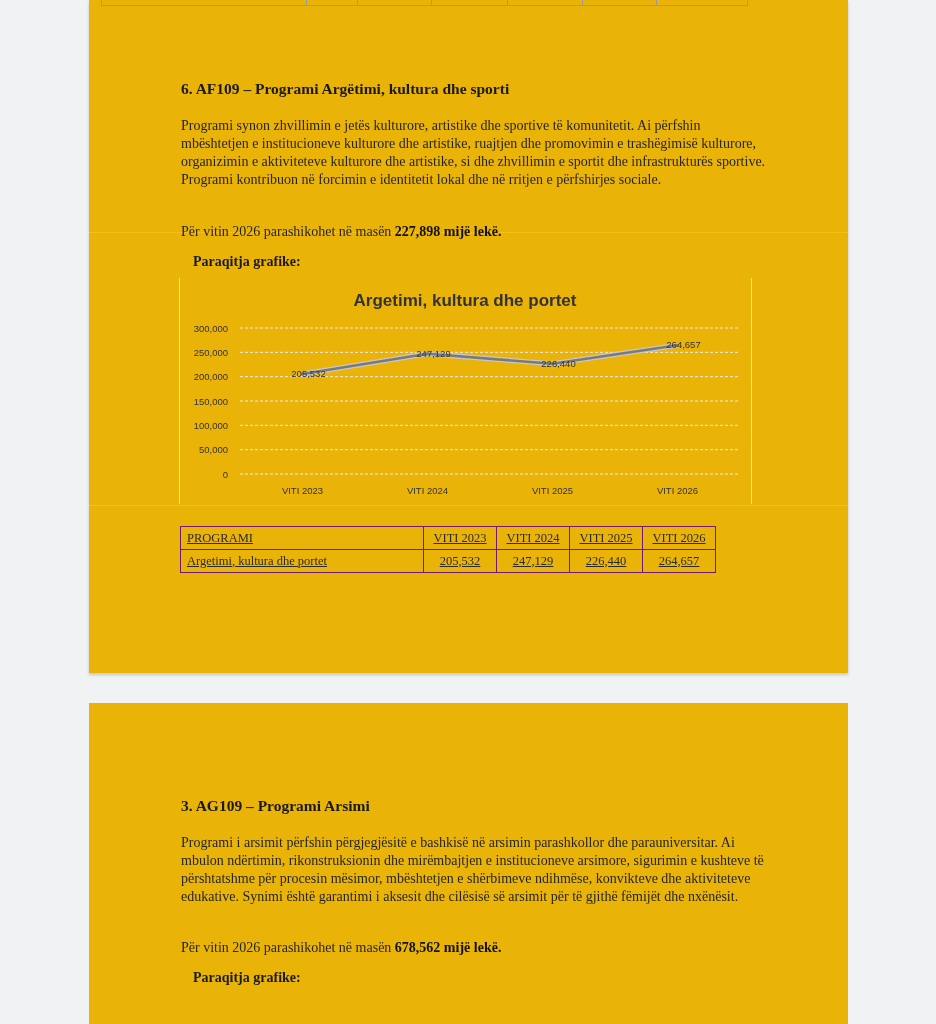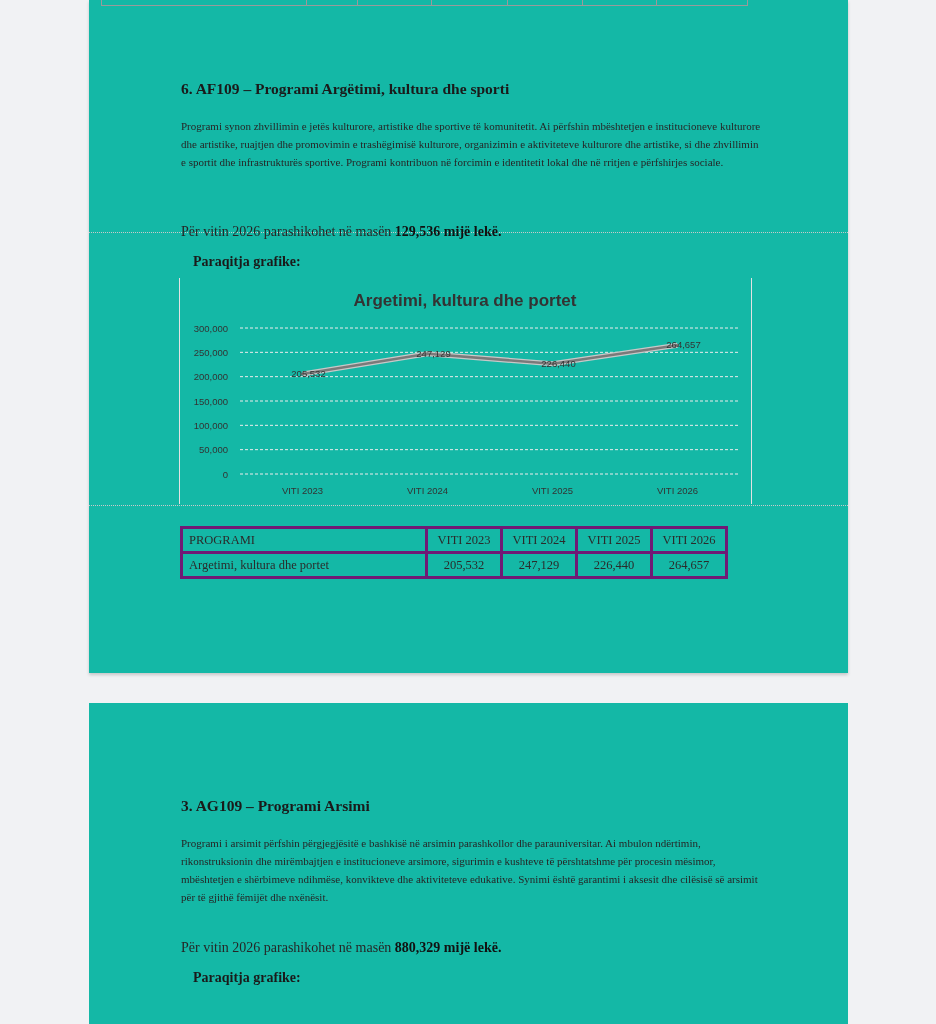--- a/index.html
+++ b/index.html
@@ -5,36 +5,36 @@
   html, body { margin: 0; padding: 0; }
   body {
     width: 936px; height: 1024px; overflow: hidden;
     background: #f1f2f4;
     position: relative;
     font-family: "Liberation Serif", "DejaVu Serif", serif;
     color: #1a1a1a;
   }
   .page {
     position: absolute; left: 89px; width: 759px;
-    background: #14b8a6;
+    background: #eab308;
   }
   #page1 { top: 0; height: 673px; box-shadow: 0 2px 3px rgba(0,0,0,0.18); }
   #page2 { top: 703px; height: 330px; }
   .top-table-fragment {
     position: absolute; left: 12px; top: 0; width: 645px; height: 5px;
     border: 1px solid #9a9a9a; border-top: none;
     display: flex;
   }
   .top-table-fragment span { border-right: 1px solid #9a9a9a; height: 5px; }
   .top-table-fragment span:last-child { border-right: none; }
   .heading {
     position: absolute; left: 92px; font-weight: bold; font-size: 15.5px; margin: 0;
   }
   .para {
-    position: absolute; left: 92px; width: 585px; font-size: 11px; line-height: 18px; margin: 0;
+    position: absolute; left: 92px; width: 585px; font-size: 14px; line-height: 18px; margin: 0;
     color: #262626;
   }
   .budget-line { position: absolute; left: 92px; font-size: 14px; margin: 0; color: #262626; }
   .budget-line b { color: #111; }
   .graph-label { position: absolute; left: 92px; font-size: 14px; font-weight: bold; margin: 12px; }
   .chart-box {
     position: absolute; left: 90px; top: 278px; width: 571px; height: 226px;
     border-left: 1px solid #e2e2e2; border-right: 1px solid #e2e2e2;
   }
   .chart-box svg { position: absolute; left: 0; top: 0; }
@@ -42,21 +42,21 @@
     font-family: "Liberation Sans", "DejaVu Sans", sans-serif; font-size: 17px; font-weight: bold; fill: #333;
   }
   .tick { font-family: "Liberation Sans", "DejaVu Sans", sans-serif; font-size: 9.5px; fill: #333; }
   .dlabel { font-family: "Liberation Sans", "DejaVu Sans", sans-serif; font-size: 9.5px; fill: #333; }
   .sep-line { position: absolute; left: 0; width: 759px; height: 0; border-top: 1px dotted #c9c9c9; }
   table.data-table {
     position: absolute; left: 91px; top: 526px; border-collapse: collapse;
     font-size: 12.5px; color: #2b2b2b;
   }
   table.data-table td {
-    border: 3px solid #701a75; padding: 3px 6px; height: 16px; white-space: nowrap;
+    border: 1px solid #701a75; padding: 3px 6px; height: 16px; white-space: nowrap; text-decoration: underline;
   }
   table.data-table td.prog { width: 230px; }
   table.data-table td.yr { width: 60px; text-align: center; }
 </style>
 </head>
 <body>
 
 <div class="page" id="page1">
   <div class="top-table-fragment">
     <span style="width:205px"></span>
@@ -67,21 +67,21 @@
       <span style="width:74px"></span>
       <span style="width:90px"></span>
   </div>
 
   <h2 class="heading" style="top:80px">6. AF109 – Programi Argëtimi, kultura dhe sporti</h2>
 
   <p class="para" style="top:117px">Programi synon zhvillimin e jetës kulturore, artistike dhe sportive të komunitetit. Ai përfshin mbështetjen e institucioneve kulturore dhe artistike, ruajtjen dhe promovimin e trashëgimisë kulturore, organizimin e aktiviteteve kulturore dhe artistike, si dhe zhvillimin e sportit dhe infrastrukturës sportive. Programi kontribuon në forcimin e identitetit lokal dhe në rritjen e përfshirjes sociale.</p>
 
   <div class="sep-line" style="top:232px"></div>
 
-  <p class="budget-line" style="top:224px"><span>Për vitin 2026 parashikohet në masën </span><b>129,536 mijë lekë.</b></p>
+  <p class="budget-line" style="top:224px"><span>Për vitin 2026 parashikohet në masën </span><b>227,898 mijë lekë.</b></p>
   <p class="graph-label" style="top:242px">Paraqitja grafike:</p>
 
   <div class="chart-box">
     <svg id="chart" width="571" height="226">
       <text id="chart-title" class="chart-title" x="285" y="28" text-anchor="middle">Argetimi, kultura dhe portet</text>
       <g id="grid-g">
           <line x1="60" x2="560" y1="196" y2="196" stroke="#ececec" stroke-width="1" stroke-dasharray="3,2"></line>
           <line x1="60" x2="560" y1="171.66666666666666" y2="171.66666666666666" stroke="#ececec" stroke-width="1" stroke-dasharray="3,2"></line>
           <line x1="60" x2="560" y1="147.33333333333334" y2="147.33333333333334" stroke="#ececec" stroke-width="1" stroke-dasharray="3,2"></line>
           <line x1="60" x2="560" y1="123" y2="123" stroke="#ececec" stroke-width="1" stroke-dasharray="3,2"></line>
@@ -139,15 +139,15 @@
       <td class="yr">226,440</td>
       <td class="yr">264,657</td>
     </tr>
   </tbody>
     </table>
 </div>
 
 <div class="page" id="page2">
   <h2 class="heading" style="top:94px">3. AG109 – Programi Arsimi</h2>
   <p class="para" style="top:131px">Programi i arsimit përfshin përgjegjësitë e bashkisë në arsimin parashkollor dhe parauniversitar. Ai mbulon ndërtimin, rikonstruksionin dhe mirëmbajtjen e institucioneve arsimore, sigurimin e kushteve të përshtatshme për procesin mësimor, mbështetjen e shërbimeve ndihmëse, konvikteve dhe aktiviteteve edukative. Synimi është garantimi i aksesit dhe cilësisë së arsimit për të gjithë fëmijët dhe nxënësit.</p>
-  <p class="budget-line" style="top:237px"><span>Për vitin 2026 parashikohet në masën </span><b>880,329 mijë lekë.</b></p>
+  <p class="budget-line" style="top:237px"><span>Për vitin 2026 parashikohet në masën </span><b>678,562 mijë lekë.</b></p>
   <p class="graph-label" style="top:255px">Paraqitja grafike:</p>
 </div>
 
 </body></html>

